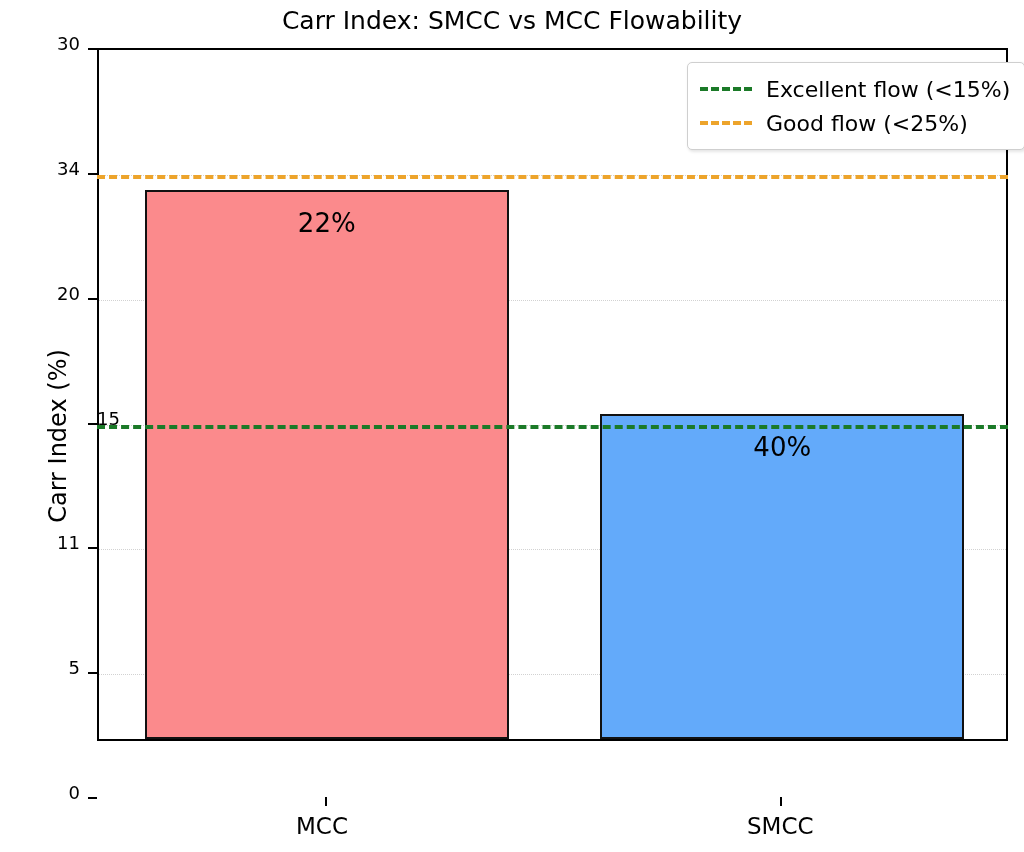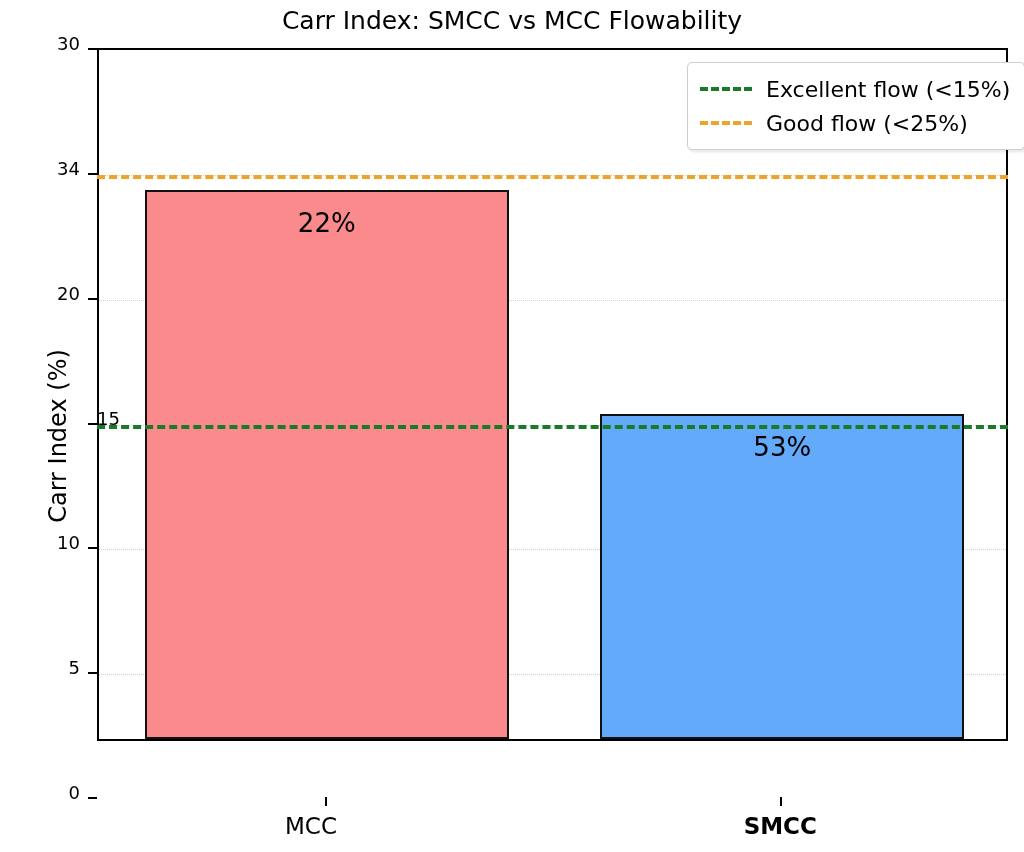--- a/index.html
+++ b/index.html
@@ -174,37 +174,37 @@
   <div id="plot-area">
     <div id="plot-inner">
         <div class="gridline" style="top: 624.167px;"></div>
         <div class="gridline" style="top: 499.333px;"></div>
         <div class="gridline" style="top: 374.5px;"></div>
         <div class="gridline" style="top: 249.667px;"></div>
         <div class="gridline" style="top: 124.833px;"></div>
         <div class="bar" style="left: 45.55px; width: 364.4px; height: 549.267px; background: rgb(251, 138, 140); border-color: rgb(17, 17, 17);"></div>
         <div class="bar-value" style="left: 97.75px; top: 157.733px;">22%</div>
         <div class="bar" style="left: 501.05px; width: 364.4px; height: 324.567px; background: rgb(99, 170, 250); border-color: rgb(17, 17, 17);"></div>
-        <div class="bar-value" style="left: 553.25px; top: 382.433px;">53%</div>
+        <div class="bar-value" style="left: 553.25px; top: 382.433px;">40%</div>
         <div class="threshold-line excellent" style="top: 374.5px; border-top-color: rgb(27, 122, 40);"></div>
         <div class="threshold-line good" style="top: 124.833px; border-top-color: rgb(237, 164, 43);"></div>
       </div>
   </div>
 
   <div id="axis-decor">
       <div class="xtick" style="left: 324.75px; top: 797px;"></div>
-      <div class="xtick-label" style="left: 161px; top: 813px;">MCC</div>
+      <div class="xtick-label" style="left: 172px; top: 813px;">MCC</div>
       <div class="xtick" style="left: 780.25px; top: 797px;"></div>
-      <div class="xtick-label" style="left: 630.25px; top: 813px; font-weight: bold;">SMCC</div>
+      <div class="xtick-label" style="left: 630.25px; top: 813px;">SMCC</div>
       <div class="ytick" style="left: 88px; top: 797px;"></div>
       <div class="ytick-label" style="left: 0px; top: 782px;">0</div>
       <div class="ytick" style="left: 88px; top: 672.167px;"></div>
       <div class="ytick-label" style="left: 0px; top: 657.167px;">5</div>
       <div class="ytick" style="left: 88px; top: 547.333px;"></div>
-      <div class="ytick-label" style="left: 0px; top: 532.333px;">10</div>
+      <div class="ytick-label" style="left: 0px; top: 532.333px;">11</div>
       <div class="ytick" style="left: 88px; top: 422.5px;"></div>
       <div class="ytick-label" style="left: 0px; top: 407.5px; padding-left: 40px;">15</div>
       <div class="ytick" style="left: 88px; top: 297.667px;"></div>
       <div class="ytick-label" style="left: 0px; top: 282.667px;">20</div>
       <div class="ytick" style="left: 88px; top: 172.833px;"></div>
       <div class="ytick-label" style="left: 0px; top: 157.833px;">34</div>
       <div class="ytick" style="left: 88px; top: 48px;"></div>
       <div class="ytick-label" style="left: 0px; top: 33px;">30</div>
     </div>
 

